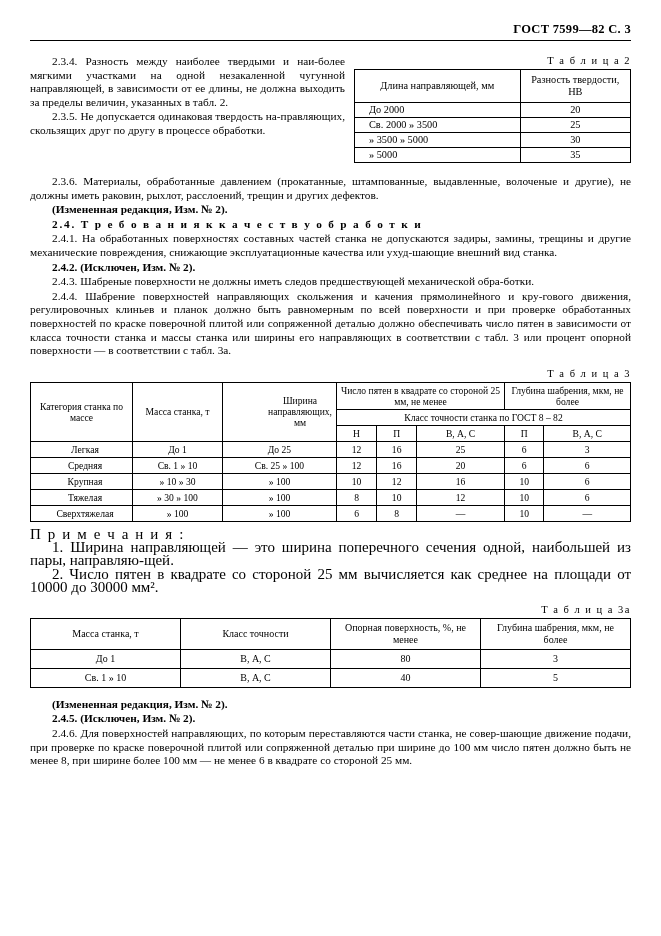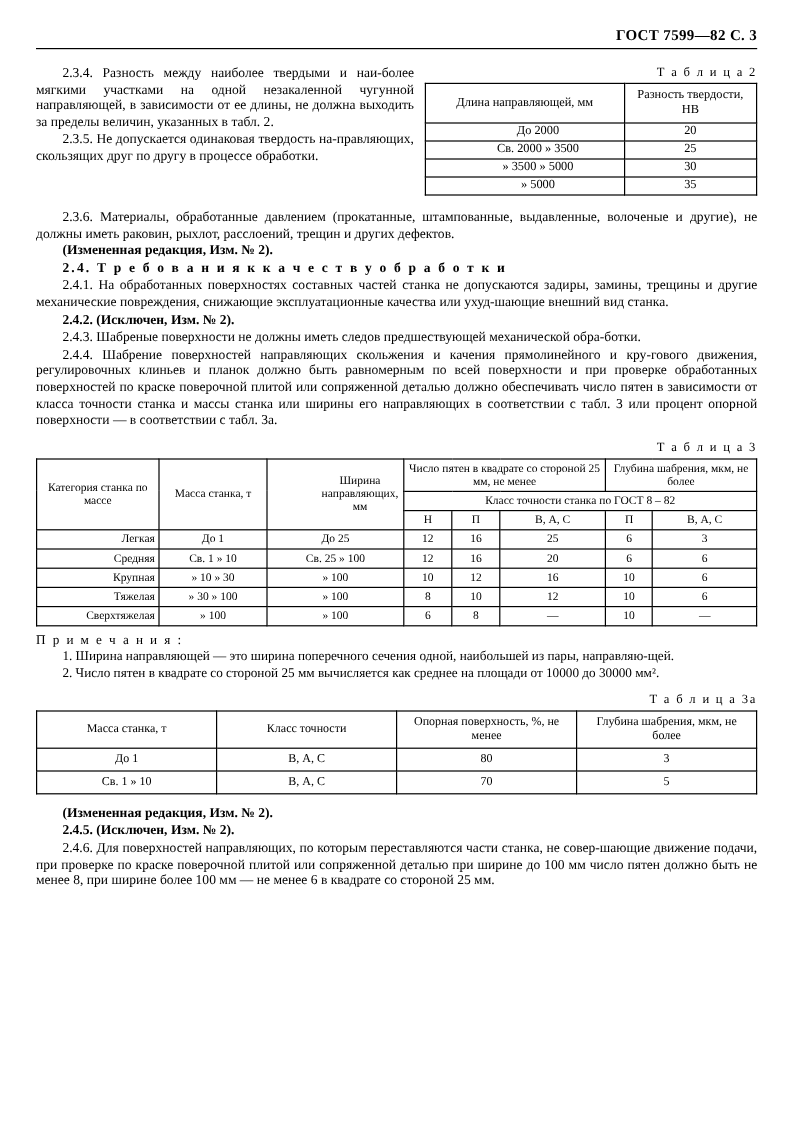--- a/index.html
+++ b/index.html
@@ -71,36 +71,36 @@
     padding: 2px 4px;
     vertical-align: middle;
     text-align: center;
     line-height: 12px;
   }
   table.grid.outer-thick {
     border: 1.3px solid #000;
   }
   
   #table2 th { font-weight: normal; padding: 4px 5px; }
-  #table2 td.left { text-align: center; padding-left: 26px; margin-left: 28px; }
+  #table2 td.left { text-align: left; padding-left: 14px; margin-left: 28px; }
   #table2 td { padding: 1px 4px; }
   #table2 .c1 { width: 60%; }
 
   
   .t3-wrap { margin-top: 10px; }
   #table3 { font-size: 9.6px; }
   #table3 th, #table3 td {
     border: 1px solid #000;
     padding: 2px 3px;
     line-height: 11px;
   }
-  #table3 td.lcell { text-align: right; padding-left: 10px; }
+  #table3 td.lcell { text-align: center; padding-left: 10px; }
   #table3 td.ccell { text-align: center; }
   #table3 .hrow th { font-weight: normal; }
-  .notes { font-size: 11px; line-height: 13px; margin-top: 6px; }
+  .notes { font-size: 15px; line-height: 13px; margin-top: 6px; }
   .notes .nhead { letter-spacing: 1.6px; }
   .notes p { margin: 0 0 1px 0; text-indent: 22px; text-align: justify; }
 
   
   #table3a { font-size: 10px; }
   #table3a th, #table3a td {
     border: 1px solid #000;
     padding: 3px 4px;
     line-height: 12px;
   }
@@ -252,21 +252,21 @@
       </tr>
       <tr>
         <td class="right-ind">До  1</td>
         <td>В, А, С</td>
         <td>80</td>
         <td>3</td>
       </tr>
       <tr>
         <td class="right-ind">Св. 1 »  10</td>
         <td>В, А, С</td>
-        <td>70</td>
+        <td>40</td>
         <td>5</td>
       </tr>
     </tbody>
       </table>
   </div>
 
   <div class="tail">
     <p class="para bold">(Измененная редакция, Изм. № 2).</p>
     <p class="para bold">2.4.5.  (Исключен, Изм. № 2).</p>
     <p class="para">2.4.6.  Для поверхностей направляющих, по которым переставляются части станка, не совер-шающие движение подачи, при проверке по краске поверочной плитой или сопряженной деталью при ширине до 100 мм число пятен должно быть не менее 8, при ширине более 100 мм — не менее 6 в квадрате со стороной 25 мм.</p>

